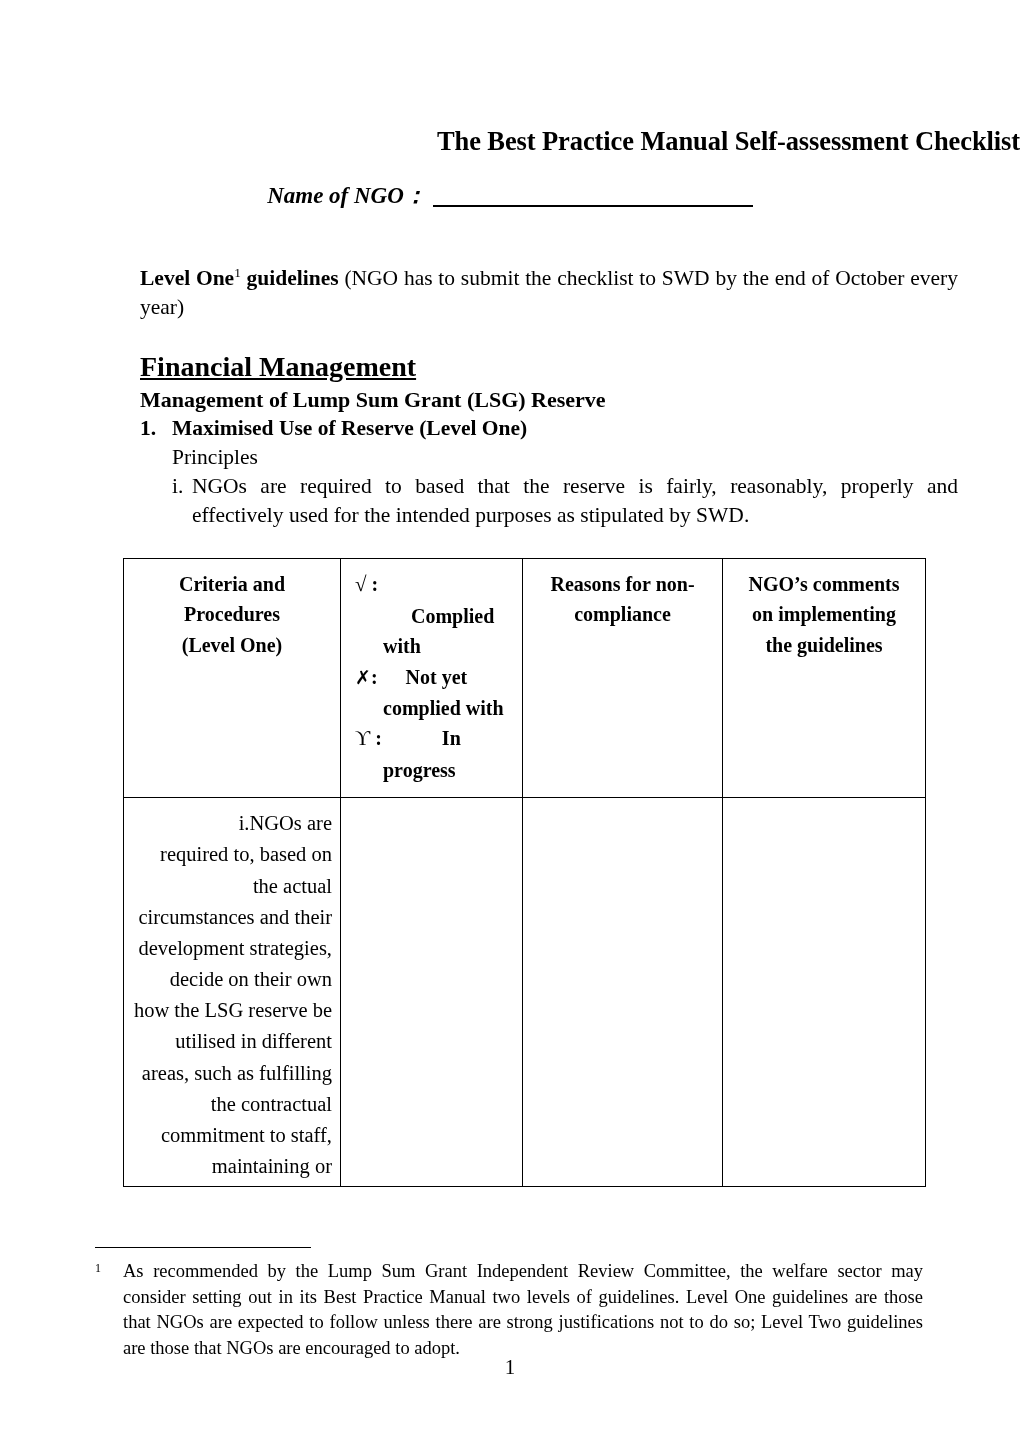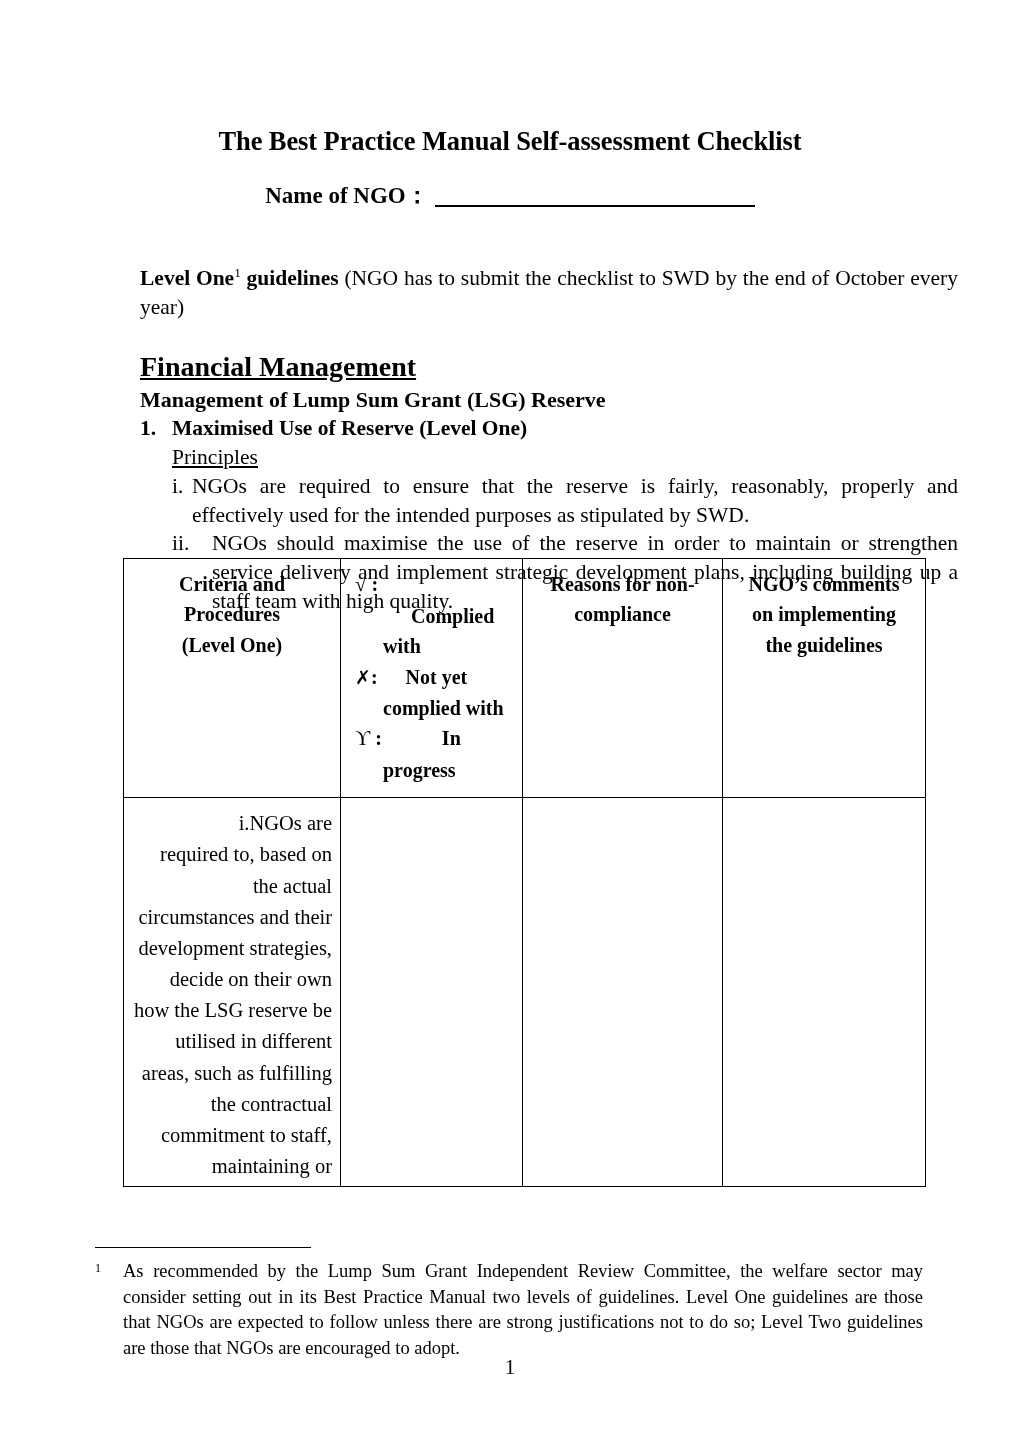--- a/index.html
+++ b/index.html
@@ -19,36 +19,37 @@
     box-sizing: border-box;
     overflow: hidden;
   }
 
   
   .doc-title {
     position: absolute;
     left: 0;
     top: 126px;
     width: 1020px;
-    text-align: center;
+    text-align: right;
     font-size: 26.5px;
     font-weight: bold;
     letter-spacing: -0.1px;
     line-height: 1.15;
   }
   .ngo-name-line {
     position: absolute;
     left: 0;
     top: 182px;
     width: 1020px;
     text-align: center;
     font-size: 23px;
     font-weight: bold;
     line-height: 1.2;
     white-space: nowrap;
+    font-style: italic;
   }
   .ngo-blank {
     display: inline-block;
     width: 320px;
     border-bottom: 2.5px solid #000;
     vertical-align: -4px;
     margin-left: 6px;
   }
 
   
@@ -95,21 +96,20 @@
     line-height: 1.33;
     display: flex;
   }
   .num-item .num { width: 32px; flex: none; }
 
   .principles-label {
     margin: 0;
     margin-left: 32px;
     font-size: 21.5px;
     line-height: 1.33;
-    text-decoration: underline;
     display: inline-block;
     text-align: right;
   }
   .principles-wrap { margin-left: 32px; width: 786px; }
 
   .pr-item {
     display: flex;
     font-size: 21.5px;
     line-height: 1.34;
     margin: 0;
@@ -245,25 +245,21 @@
       <span>Maximised Use of Reserve (Level One)</span>
     </p>
 
     <div>
       <span class="principles-label">Principles</span>
     </div>
 
     <div class="principles-wrap">
       <p class="pr-item i">
         <span class="pr-mark">i.</span>
-        <span class="pr-text"><span>NGOs are required to ensure that the reserve is fairly, reasonably, properly and effectively used for the intended purposes as stipulated by SWD.</span></span>
-      </p>
-      <p class="pr-item ii">
-        <span class="pr-mark">ii.</span>
-        <span class="pr-text"><span>NGOs should maximise the use of the reserve in order to maintain or strengthen service delivery and implement strategic development plans, including building up a staff team with high quality.</span></span>
+        <span class="pr-text"><span>NGOs are required to based that the reserve is fairly, reasonably, properly and effectively used for the intended purposes as stipulated by SWD.</span></span>
       </p>
     </div>
 
   </div>
 
   <table class="checklist-table">
     <colgroup>
       <col class="col-criteria">
       <col class="col-symbols">
       <col class="col-reasons">

